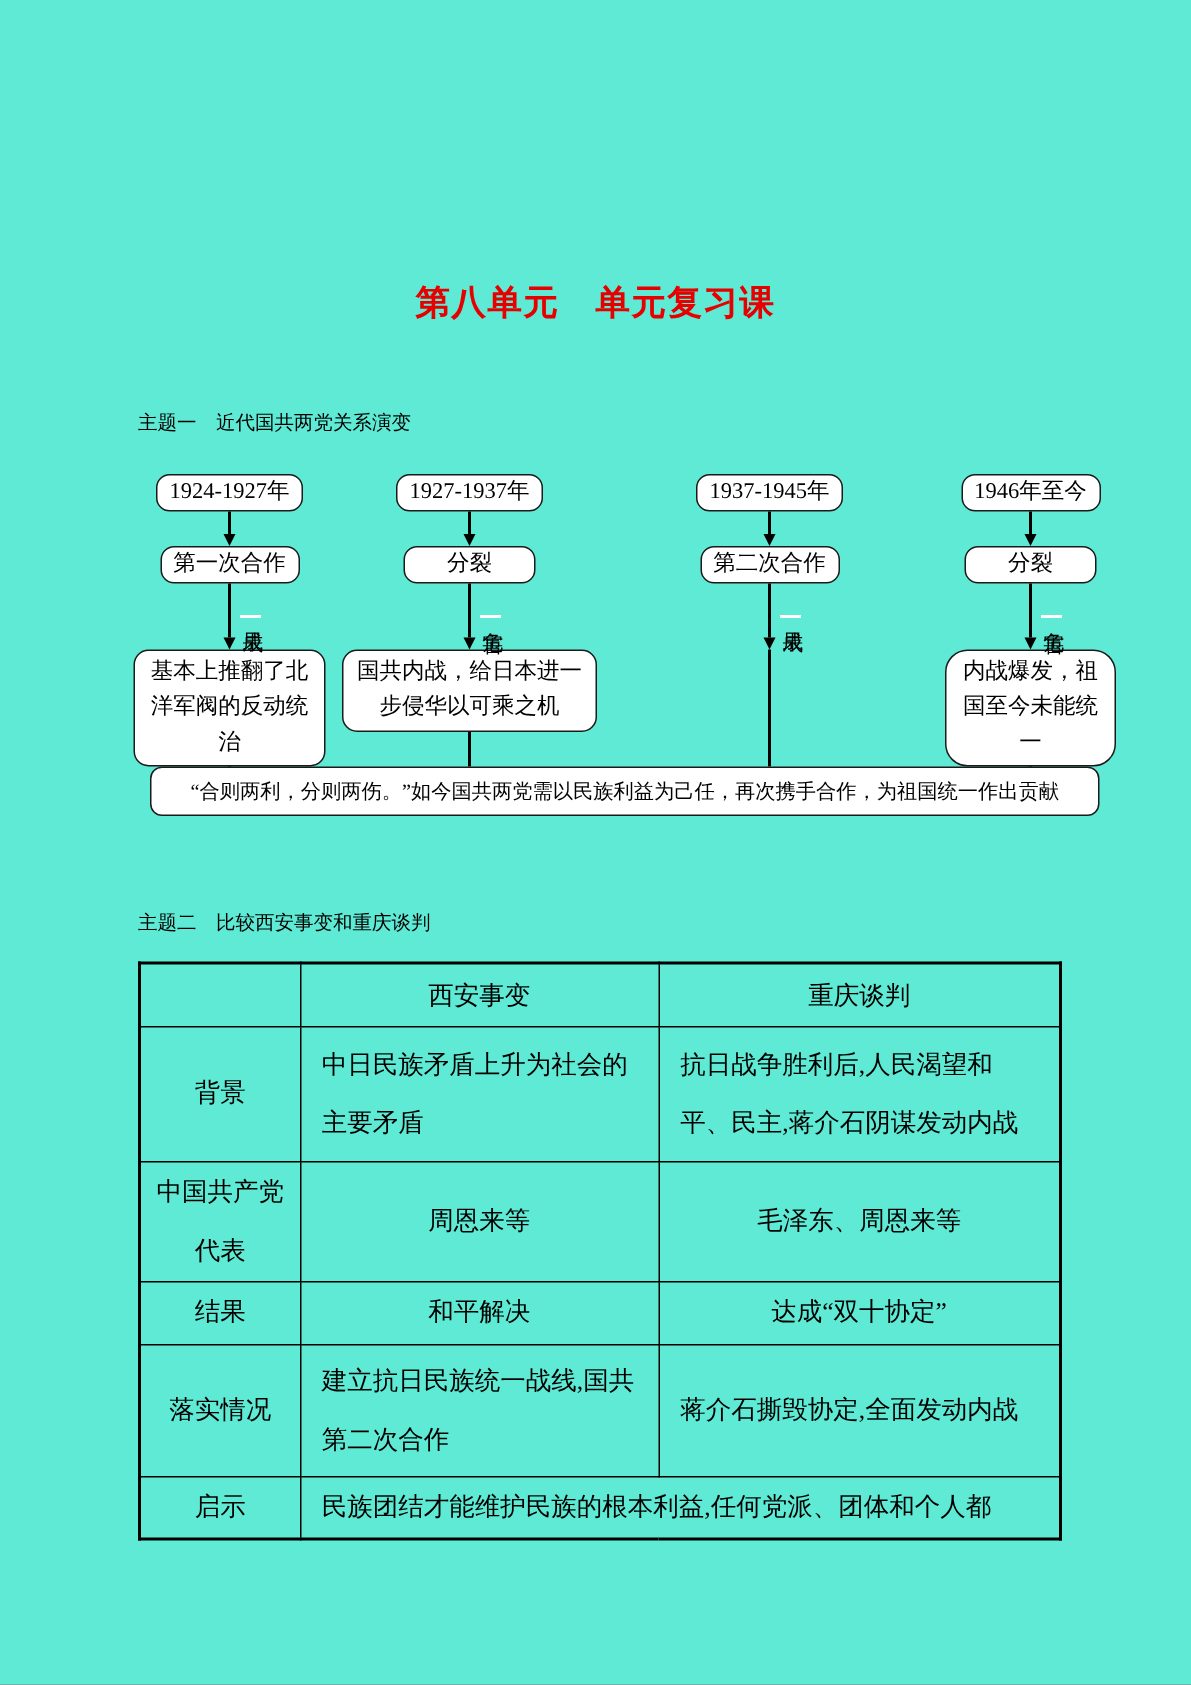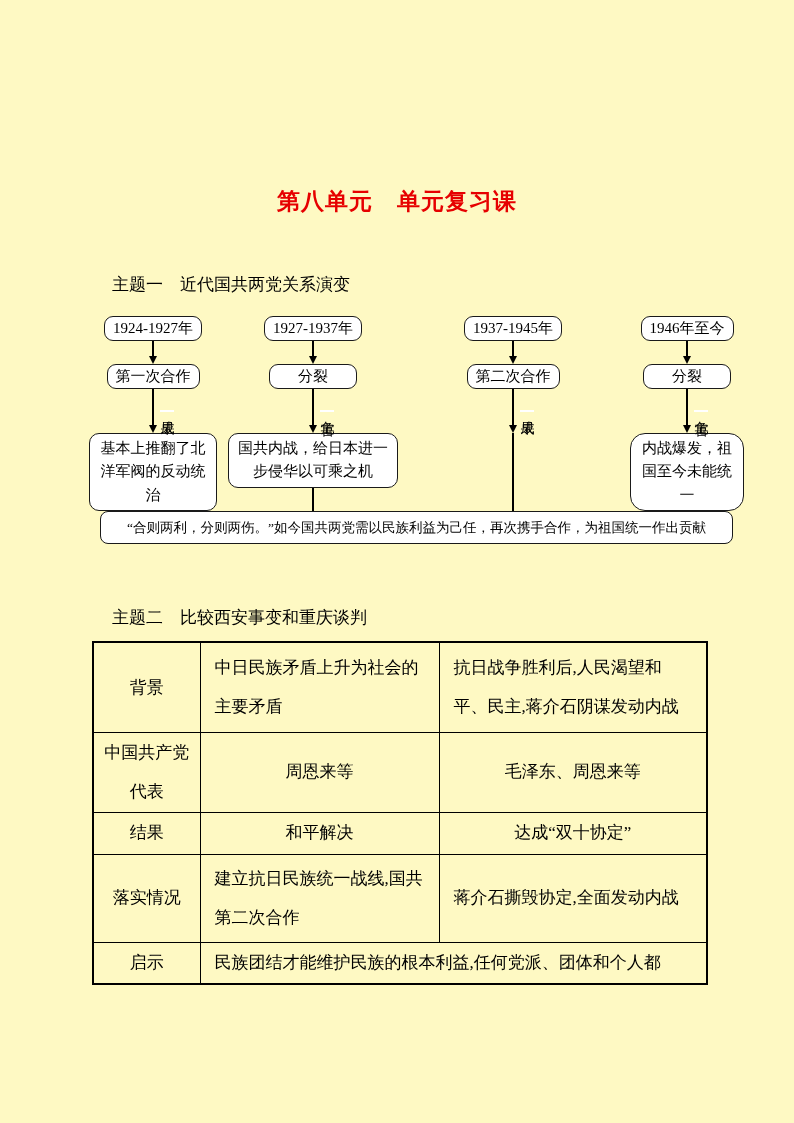--- a/index.html
+++ b/index.html
@@ -2,44 +2,43 @@
 <html><head>
 <meta charset="utf-8">
 <style>
   * { margin: 0; padding: 0; box-sizing: border-box; }
   html, body { background: #888; }
   .page {
     position: relative;
     width: 794px;
     height: 1123px;
     margin: 0 auto;
-    background: #fef9c3;
+    background: #5eead4;
     font-family: "Liberation Serif", "DejaVu Serif", serif;
     color: #000;
     overflow: hidden;
   }
 
   
   .doc-title {
     position: absolute;
     top: 186px; left: 0; width: 100%;
     text-align: center;
     font-size: 23px;
     font-weight: bold;
     color: #e60000;
     letter-spacing: 1px;
   }
 
   
   .theme-heading {
     position: absolute;
     left: 92px;
-    font-size: 17px;
+    font-size: 13px;
     color: #000;
-    margin-left: 20px;
   }
   .theme1-heading { top: 273px; }
   .theme2-heading { top: 606px; }
 
   
   .flowchart {
     position: absolute;
     top: 316px; left: 0;
     width: 794px; height: 228px;
   }
@@ -237,20 +236,25 @@
 
   <div class="theme-heading theme2-heading">主题二　比较西安事变和重庆谈判</div>
 
   <table class="compare-table">
     <colgroup>
       <col class="col-label">
         <col class="col-xian">
         <col class="col-cq">
     </colgroup>
     <tbody>
+      <tr class="row-header">
+        <td class="cell-center"></td>
+        <td class="cell-center">西安事变</td>
+        <td class="cell-center">重庆谈判</td>
+      </tr>
       <tr class="row-bg">
         <td class="cell-center">背景</td>
         <td class="cell-left">中日民族矛盾上升为社会的主要矛盾</td>
         <td class="cell-left">抗日战争胜利后,人民渴望和平、民主,蒋介石阴谋发动内战</td>
       </tr>
       <tr class="row-rep">
         <td class="cell-center">中国共产党代表</td>
         <td class="cell-center">周恩来等</td>
         <td class="cell-center">毛泽东、周恩来等</td>
       </tr>

